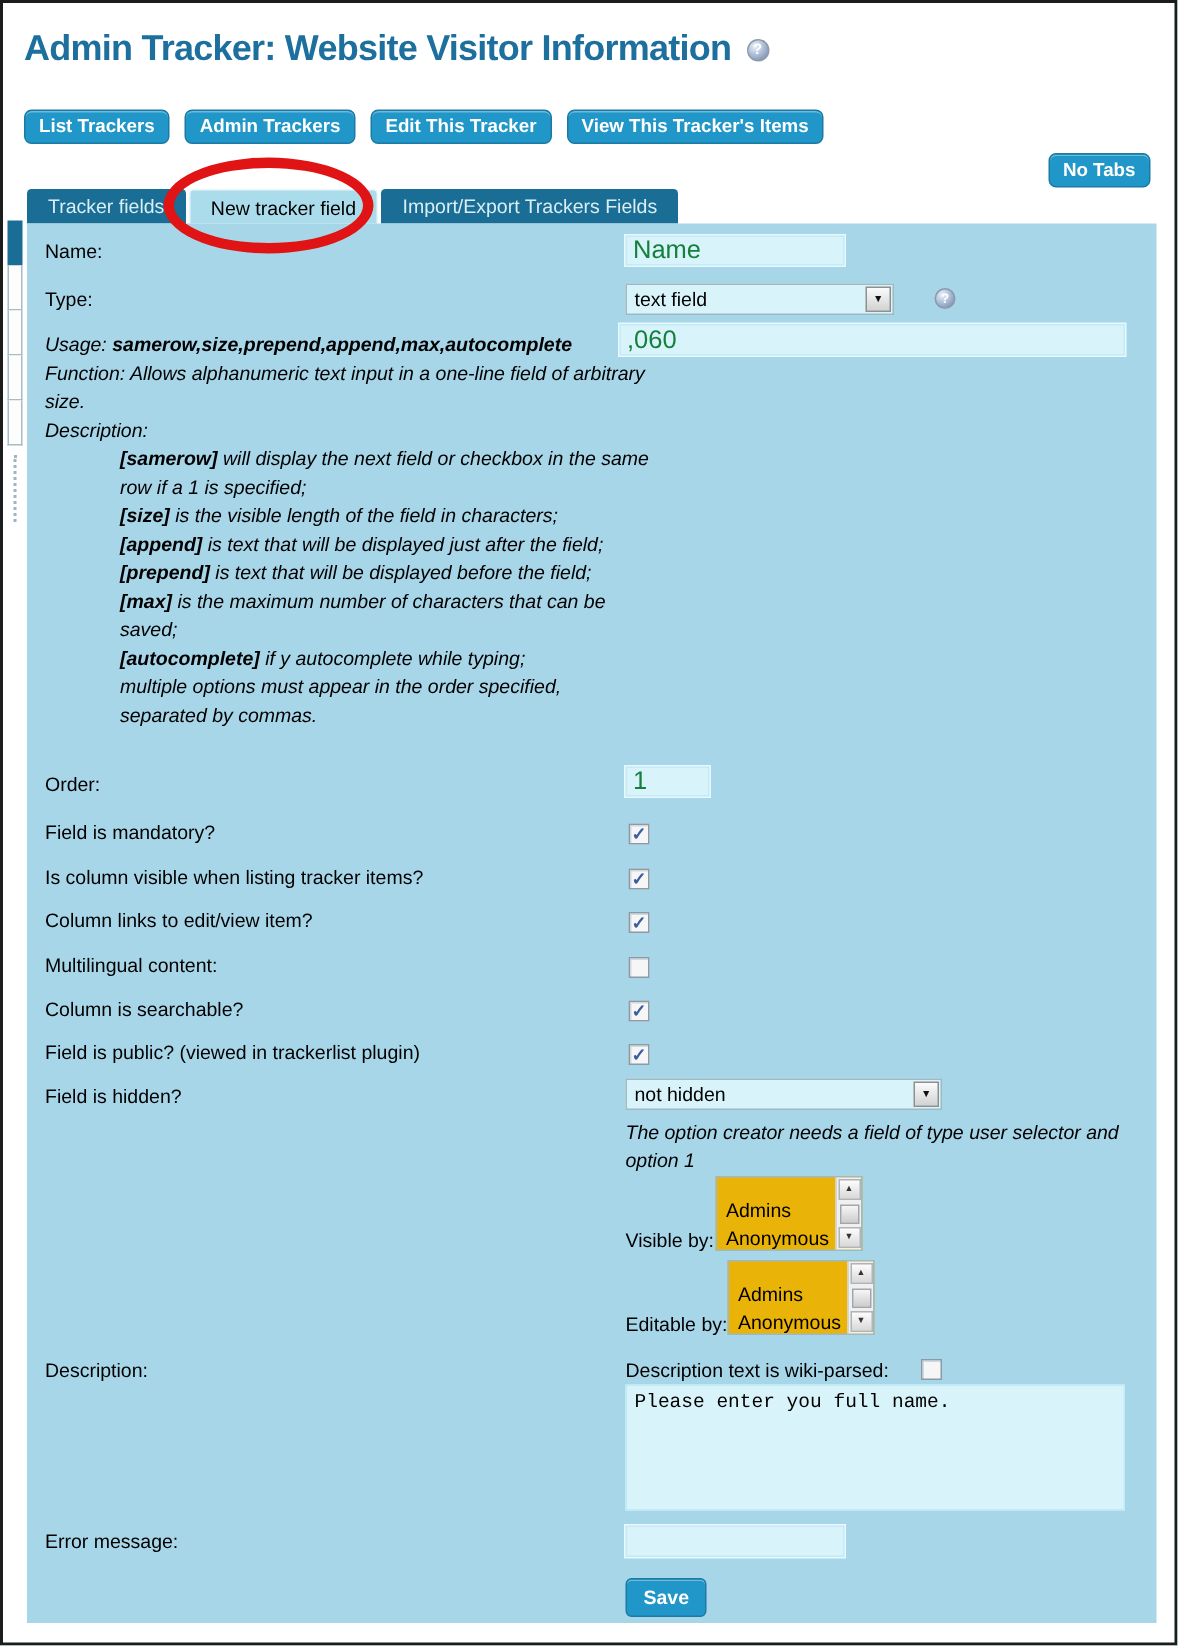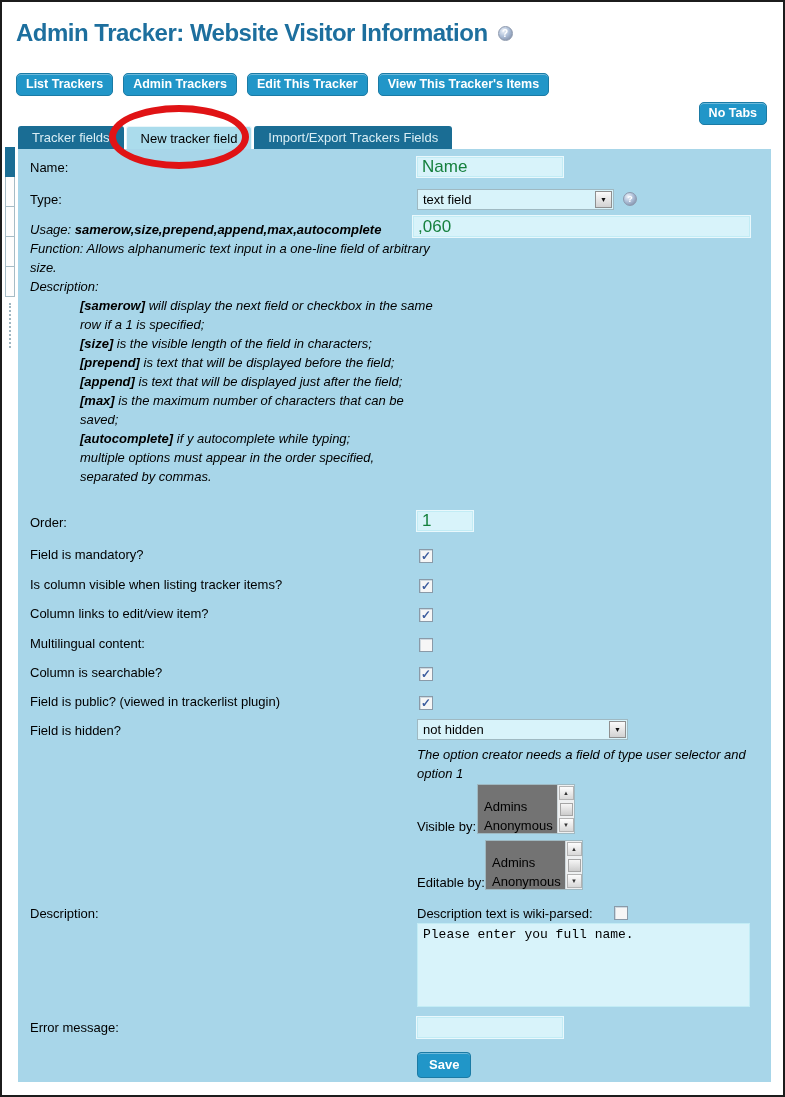--- a/index.html
+++ b/index.html
@@ -123,21 +123,21 @@
   
   .doc {
     position:absolute; left:12px; top:71px; width:404px;
     font-size:13px; font-style:italic; line-height:19px; color:#000;
   }
   .doc .items { margin-left:50px; width:354px; }
   .doc b { font-weight:bold; }
   
   .listbox {
     position:absolute; width:98px; height:50px;
-    background:#737373;
+    background:#eab308;
     border:1px solid #9fb9c2;
     display:flex; font-size:13px;
   }
   .listbox .opts { flex:1; padding:12px 0 0 6px; overflow:hidden; }
   .listbox .opt { line-height:19px; white-space:nowrap; cursor:pointer; }
   .scrollcol {
     width:17px; background:#eef0f1; border-left:1px solid #cdd6da;
     display:flex; flex-direction:column; align-items:center; justify-content:space-between;
     padding:1px 0;
   }
@@ -203,37 +203,37 @@
     <div class="rail-box"></div>
     <div class="rail-dots"></div>
   </div>
 
   <div class="panel">
 
     <div class="lbl" style="left:12px; top:11px;">Name:</div>
     <input class="txt-input" style="left: 399px; top: 8px; width: 146px; height: 20px;" value="Name">
 
     <div class="lbl" style="left:12px; top:43px;">Type:</div>
-    <div class="selectbox" style="left:399px; top:40px; width:197px;">
+    <div class="selectbox" style="left:399px; top:40px; width:179px;">
       <span class="select-text">text field</span>
       <span class="select-btn">▼</span>
     </div>
     <span class="help-icon help-icon-sm abs" style="left:605px; top:43px;">?</span>
 
     <input class="txt-input" style="left: 395px; top: 67px; width: 337px; height: 21px;" value=",060">
 
     <div class="doc">
       <div><span>Usage: </span><b>samerow,size,prepend,append,max,autocomplete</b></div>
       <div>Function: Allows alphanumeric text input in a one-line field of arbitrary size.</div>
       <div>Description:</div>
       <div class="items">
         <div><b>[samerow]</b><span> will display the next field or checkbox in the same row if a 1 is specified;</span></div>
         <div><b>[size]</b><span> is the visible length of the field in characters;</span></div>
+        <div><b>[append]</b><span> is text that will be displayed just after the field;</span></div>
         <div><b>[prepend]</b><span> is text that will be displayed before the field;</span></div>
-        <div><b>[append]</b><span> is text that will be displayed just after the field;</span></div>
         <div><b>[max]</b><span> is the maximum number of characters that can be saved;</span></div>
         <div><b>[autocomplete]</b><span> if y autocomplete while typing;</span></div>
         <div><span>multiple options must appear in the order specified, separated by commas.</span></div>
       </div>
     </div>
 
     <div class="lbl" style="left:12px; top:366px;">Order:</div>
     <input class="txt-input" style="left: 399px; top: 362px; width: 56px; height: 20px;" value="1">
 
     <div class="lbl" style="left:12px; top:398px;">Field is mandatory?</div>

